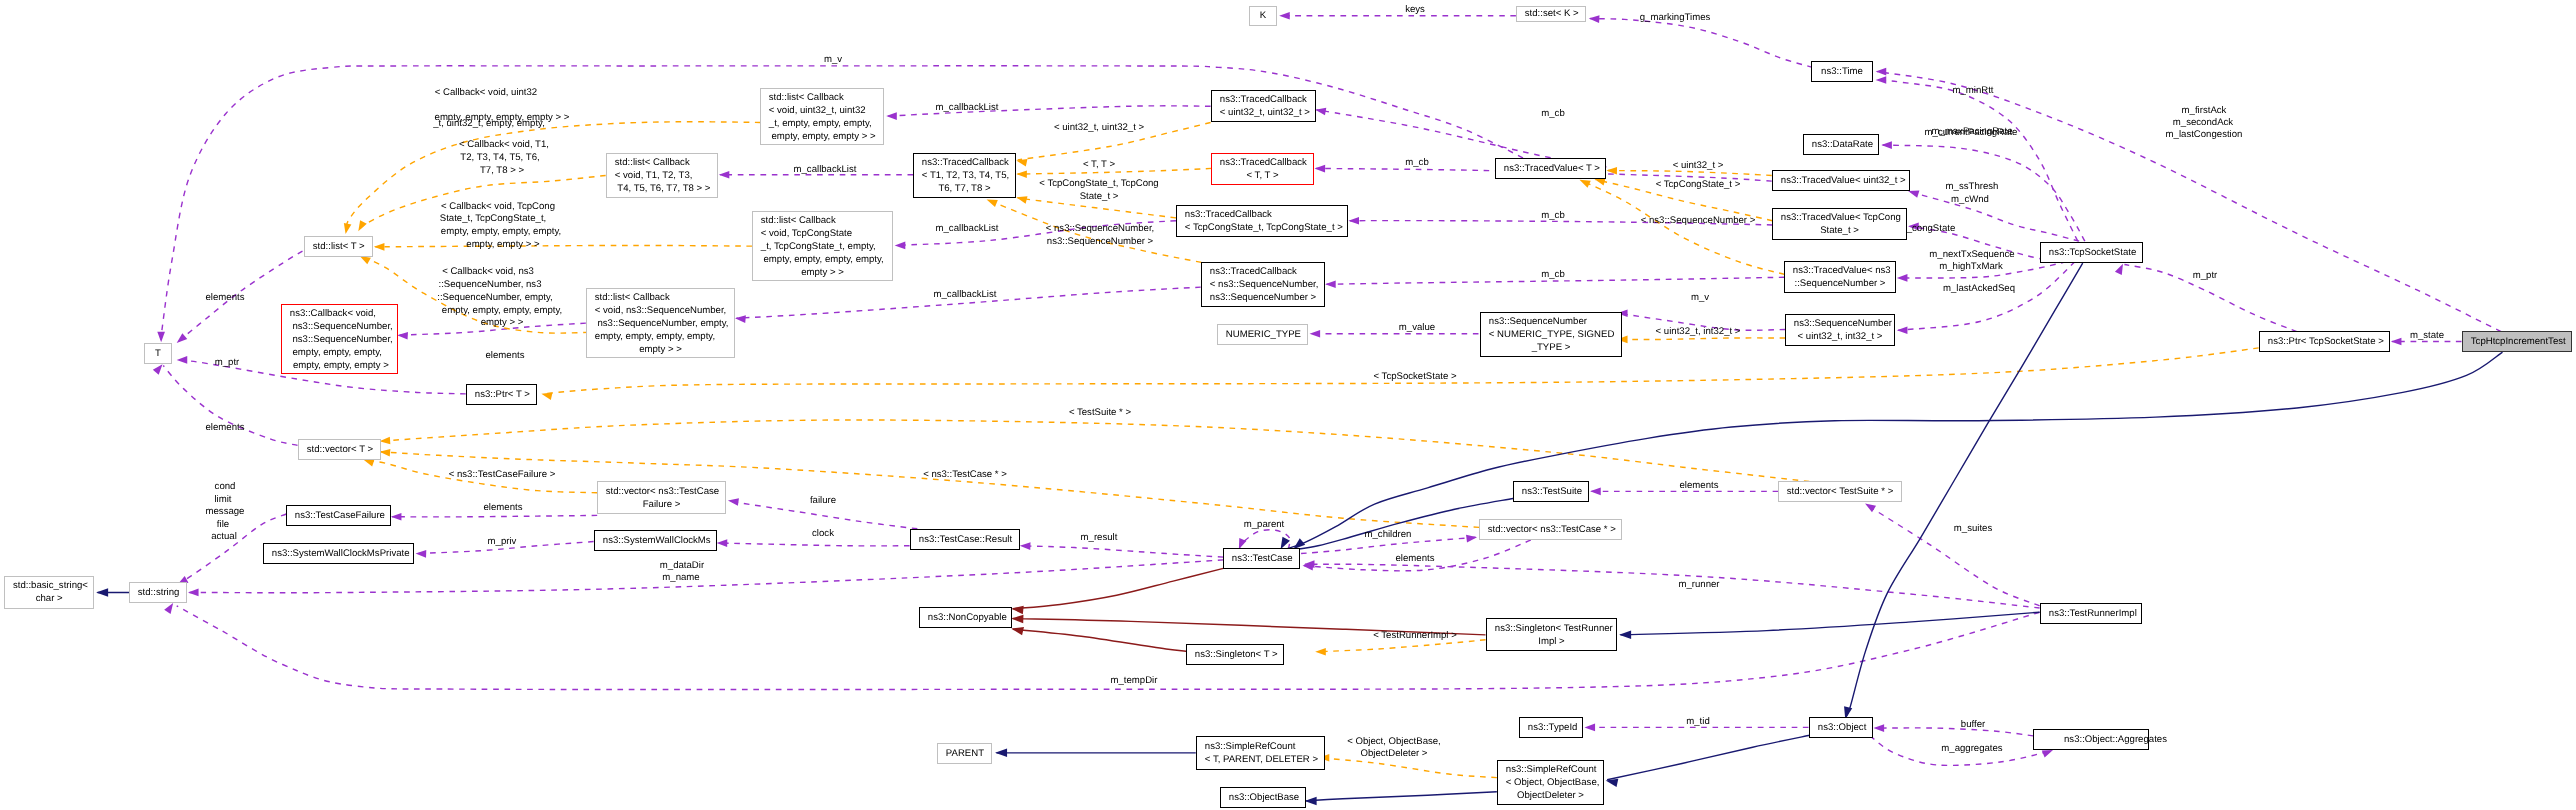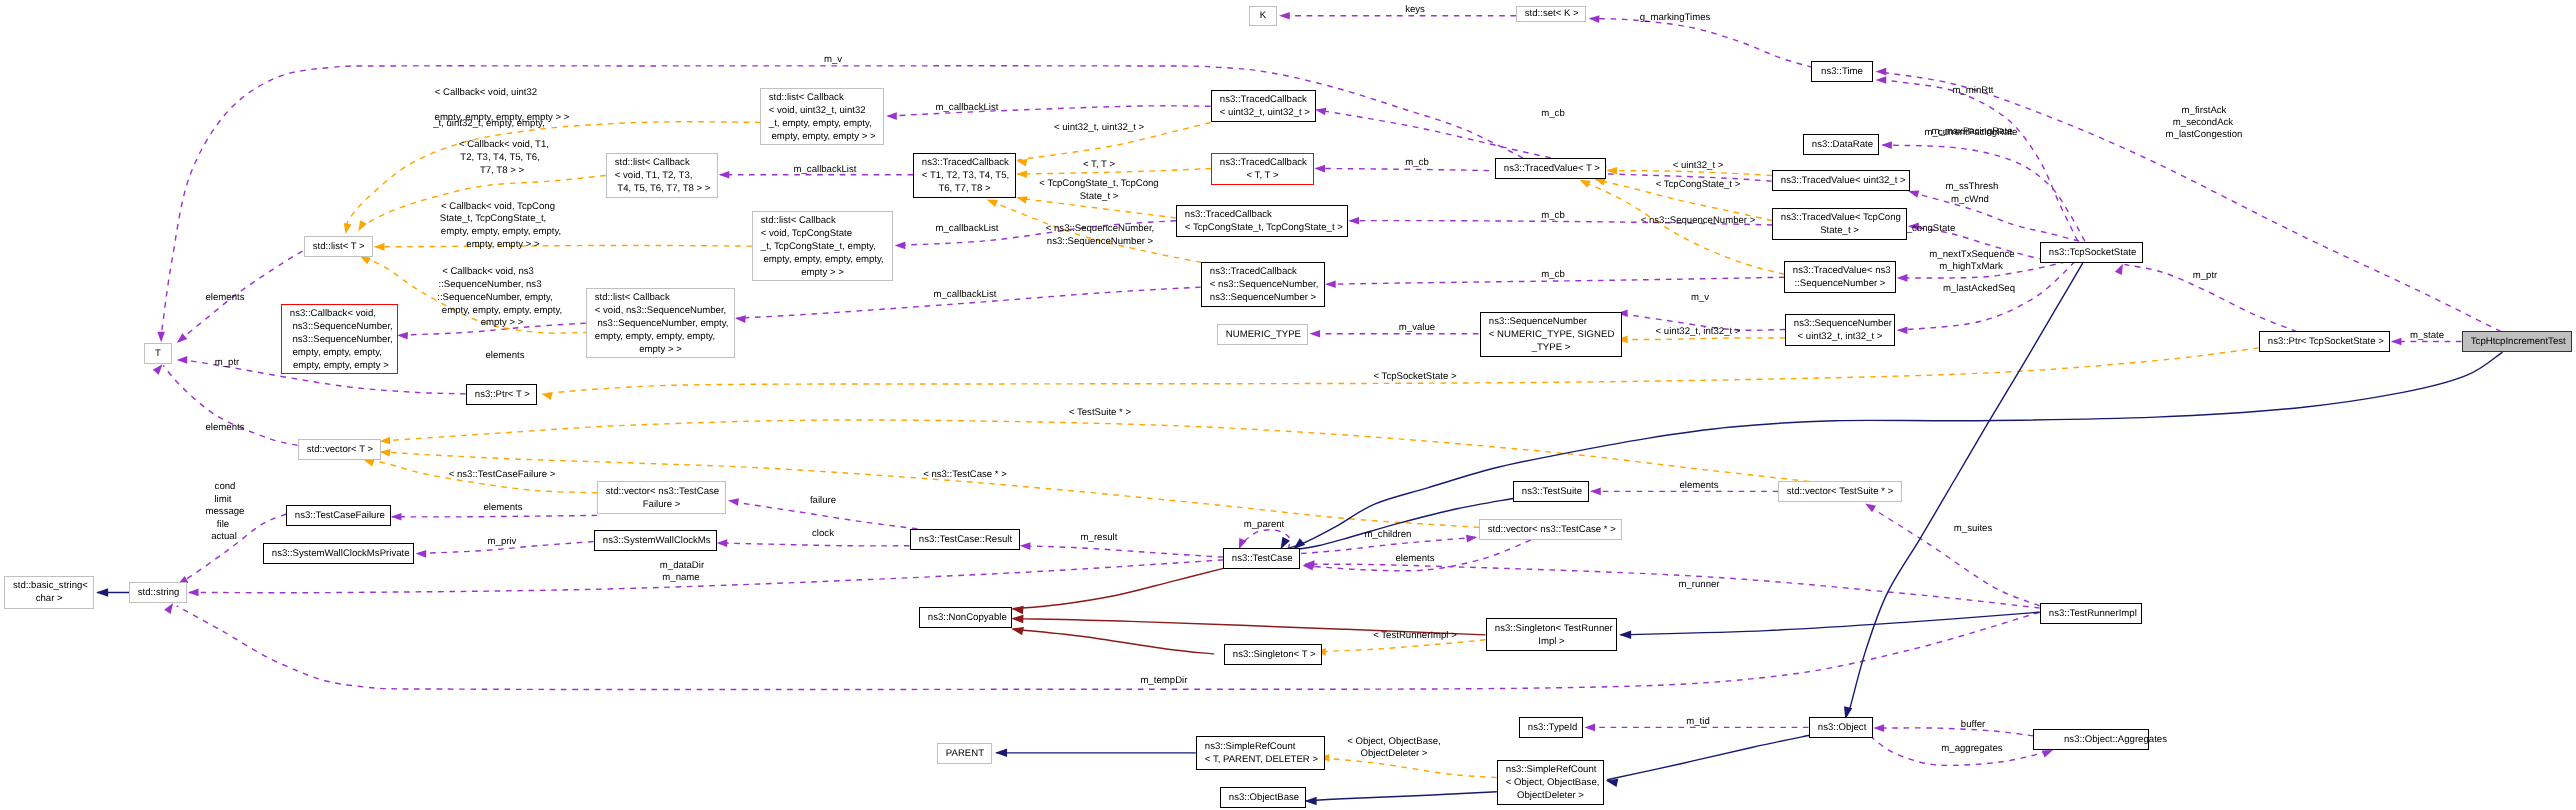--- a/index.html
+++ b/index.html
@@ -206,21 +206,21 @@
     <div class="node plain" style="left: 1479px; top: 519px; width: 143px; height: 20.5px;"><span class="ln last">std::vector&lt; ns3::TestCase * &gt;</span></div>
     <div class="node bold" style="left: 910px; top: 529px; width: 110px; height: 20.5px;"><span class="ln last">ns3::TestCase::Result</span></div>
     <div class="node bold" style="left: 594px; top: 530px; width: 123px; height: 20.5px;"><span class="ln last">ns3::SystemWallClockMs</span></div>
     <div class="node bold" style="left: 263px; top: 543px; width: 151px; height: 20.5px;"><span class="ln last">ns3::SystemWallClockMsPrivate</span></div>
     <div class="node bold" style="left: 1223px; top: 548px; width: 77px; height: 20.5px;"><span class="ln last">ns3::TestCase</span></div>
     <div class="node plain" style="left: 4.2px; top: 576px; width: 90px; height: 32.5px;"><span class="ln">std::basic_string&lt;</span><span class="ln last">char &gt;</span></div>
     <div class="node plain" style="left: 129px; top: 582px; width: 58px; height: 20.5px;"><span class="ln last">std::string</span></div>
     <div class="node bold" style="left: 2040px; top: 603px; width: 102px; height: 20.5px;"><span class="ln last">ns3::TestRunnerImpl</span></div>
     <div class="node bold" style="left: 919px; top: 607px; width: 93px; height: 20.5px;"><span class="ln last">ns3::NonCopyable</span></div>
     <div class="node bold" style="left: 1486px; top: 618px; width: 131px; height: 33px;"><span class="ln">ns3::Singleton&lt; TestRunner</span><span class="ln last">Impl &gt;</span></div>
-    <div class="node bold" style="left: 1224px; top: 644px; width: 98px; height: 20.5px;"><span class="ln last">ns3::Singleton&lt; T &gt;</span></div>
+    <div class="node bold" style="left: 1186px; top: 644px; width: 98px; height: 20.5px;"><span class="ln last">ns3::Singleton&lt; T &gt;</span></div>
     <div class="node bold" style="left: 1519px; top: 717px; width: 64px; height: 20.5px;"><span class="ln last">ns3::TypeId</span></div>
     <div class="node bold" style="left: 1809px; top: 717px; width: 64px; height: 20.5px;"><span class="ln last">ns3::Object</span></div>
     <div class="node bold" style="left: 2033px; top: 729px; width: 116px; height: 20.5px; padding-left: 30px;"><span class="ln last">ns3::Object::Aggregates</span></div>
     <div class="node bold" style="left: 1196px; top: 736px; width: 129px; height: 34px;"><span class="ln">ns3::SimpleRefCount</span><span class="ln last">&lt; T, PARENT, DELETER &gt;</span></div>
     <div class="node plain" style="left: 937px; top: 743px; width: 55px; height: 20.5px;"><span class="ln last">PARENT</span></div>
     <div class="node bold" style="left: 1497px; top: 760px; width: 107px; height: 45px;"><span class="ln">ns3::SimpleRefCount</span><span class="ln">&lt; Object, ObjectBase,</span><span class="ln last">ObjectDeleter &gt;</span></div>
     <div class="node bold" style="left: 1220px; top: 787px; width: 86px; height: 20.5px;"><span class="ln last">ns3::ObjectBase</span></div>
     <div class="elab" style="left: 1415px; top: 8.5px;">keys</div>
     <div class="elab" style="left: 1675px; top: 17px;">g_markingTimes</div>
     <div class="elab" style="left: 833px; top: 59px;">m_v</div>
@@ -293,20 +293,20 @@
     <div class="elab" style="left: 502px; top: 541px;">m_priv</div>
     <div class="elab" style="left: 682px; top: 565px;">m_dataDir</div>
     <div class="elab" style="left: 681px; top: 577px;">m_name</div>
     <div class="elab" style="left: 1699px; top: 485px;">elements</div>
     <div class="elab" style="left: 1264px; top: 524px;">m_parent</div>
     <div class="elab" style="left: 1388px; top: 534px;">m_children</div>
     <div class="elab" style="left: 1415px; top: 558px;">elements</div>
     <div class="elab" style="left: 1699px; top: 584px;">m_runner</div>
     <div class="elab" style="left: 1973px; top: 528px;">m_suites</div>
     <div class="elab" style="left: 1415px; top: 635px;">&lt; TestRunnerImpl &gt;</div>
-    <div class="elab" style="left: 1164px; top: 680px;">m_tempDir</div>
+    <div class="elab" style="left: 1134px; top: 680px;">m_tempDir</div>
     <div class="elab" style="left: 1698px; top: 721px;">m_tid</div>
     <div class="elab" style="left: 1973px; top: 724px;">buffer</div>
     <div class="elab" style="left: 1972px; top: 748px;">m_aggregates</div>
     <div class="elab" style="left: 1394px; top: 741px;">&lt; Object, ObjectBase,</div>
     <div class="elab" style="left: 1394px; top: 753px;">ObjectDeleter &gt;</div>
   </div>
 
 
 </body></html>

